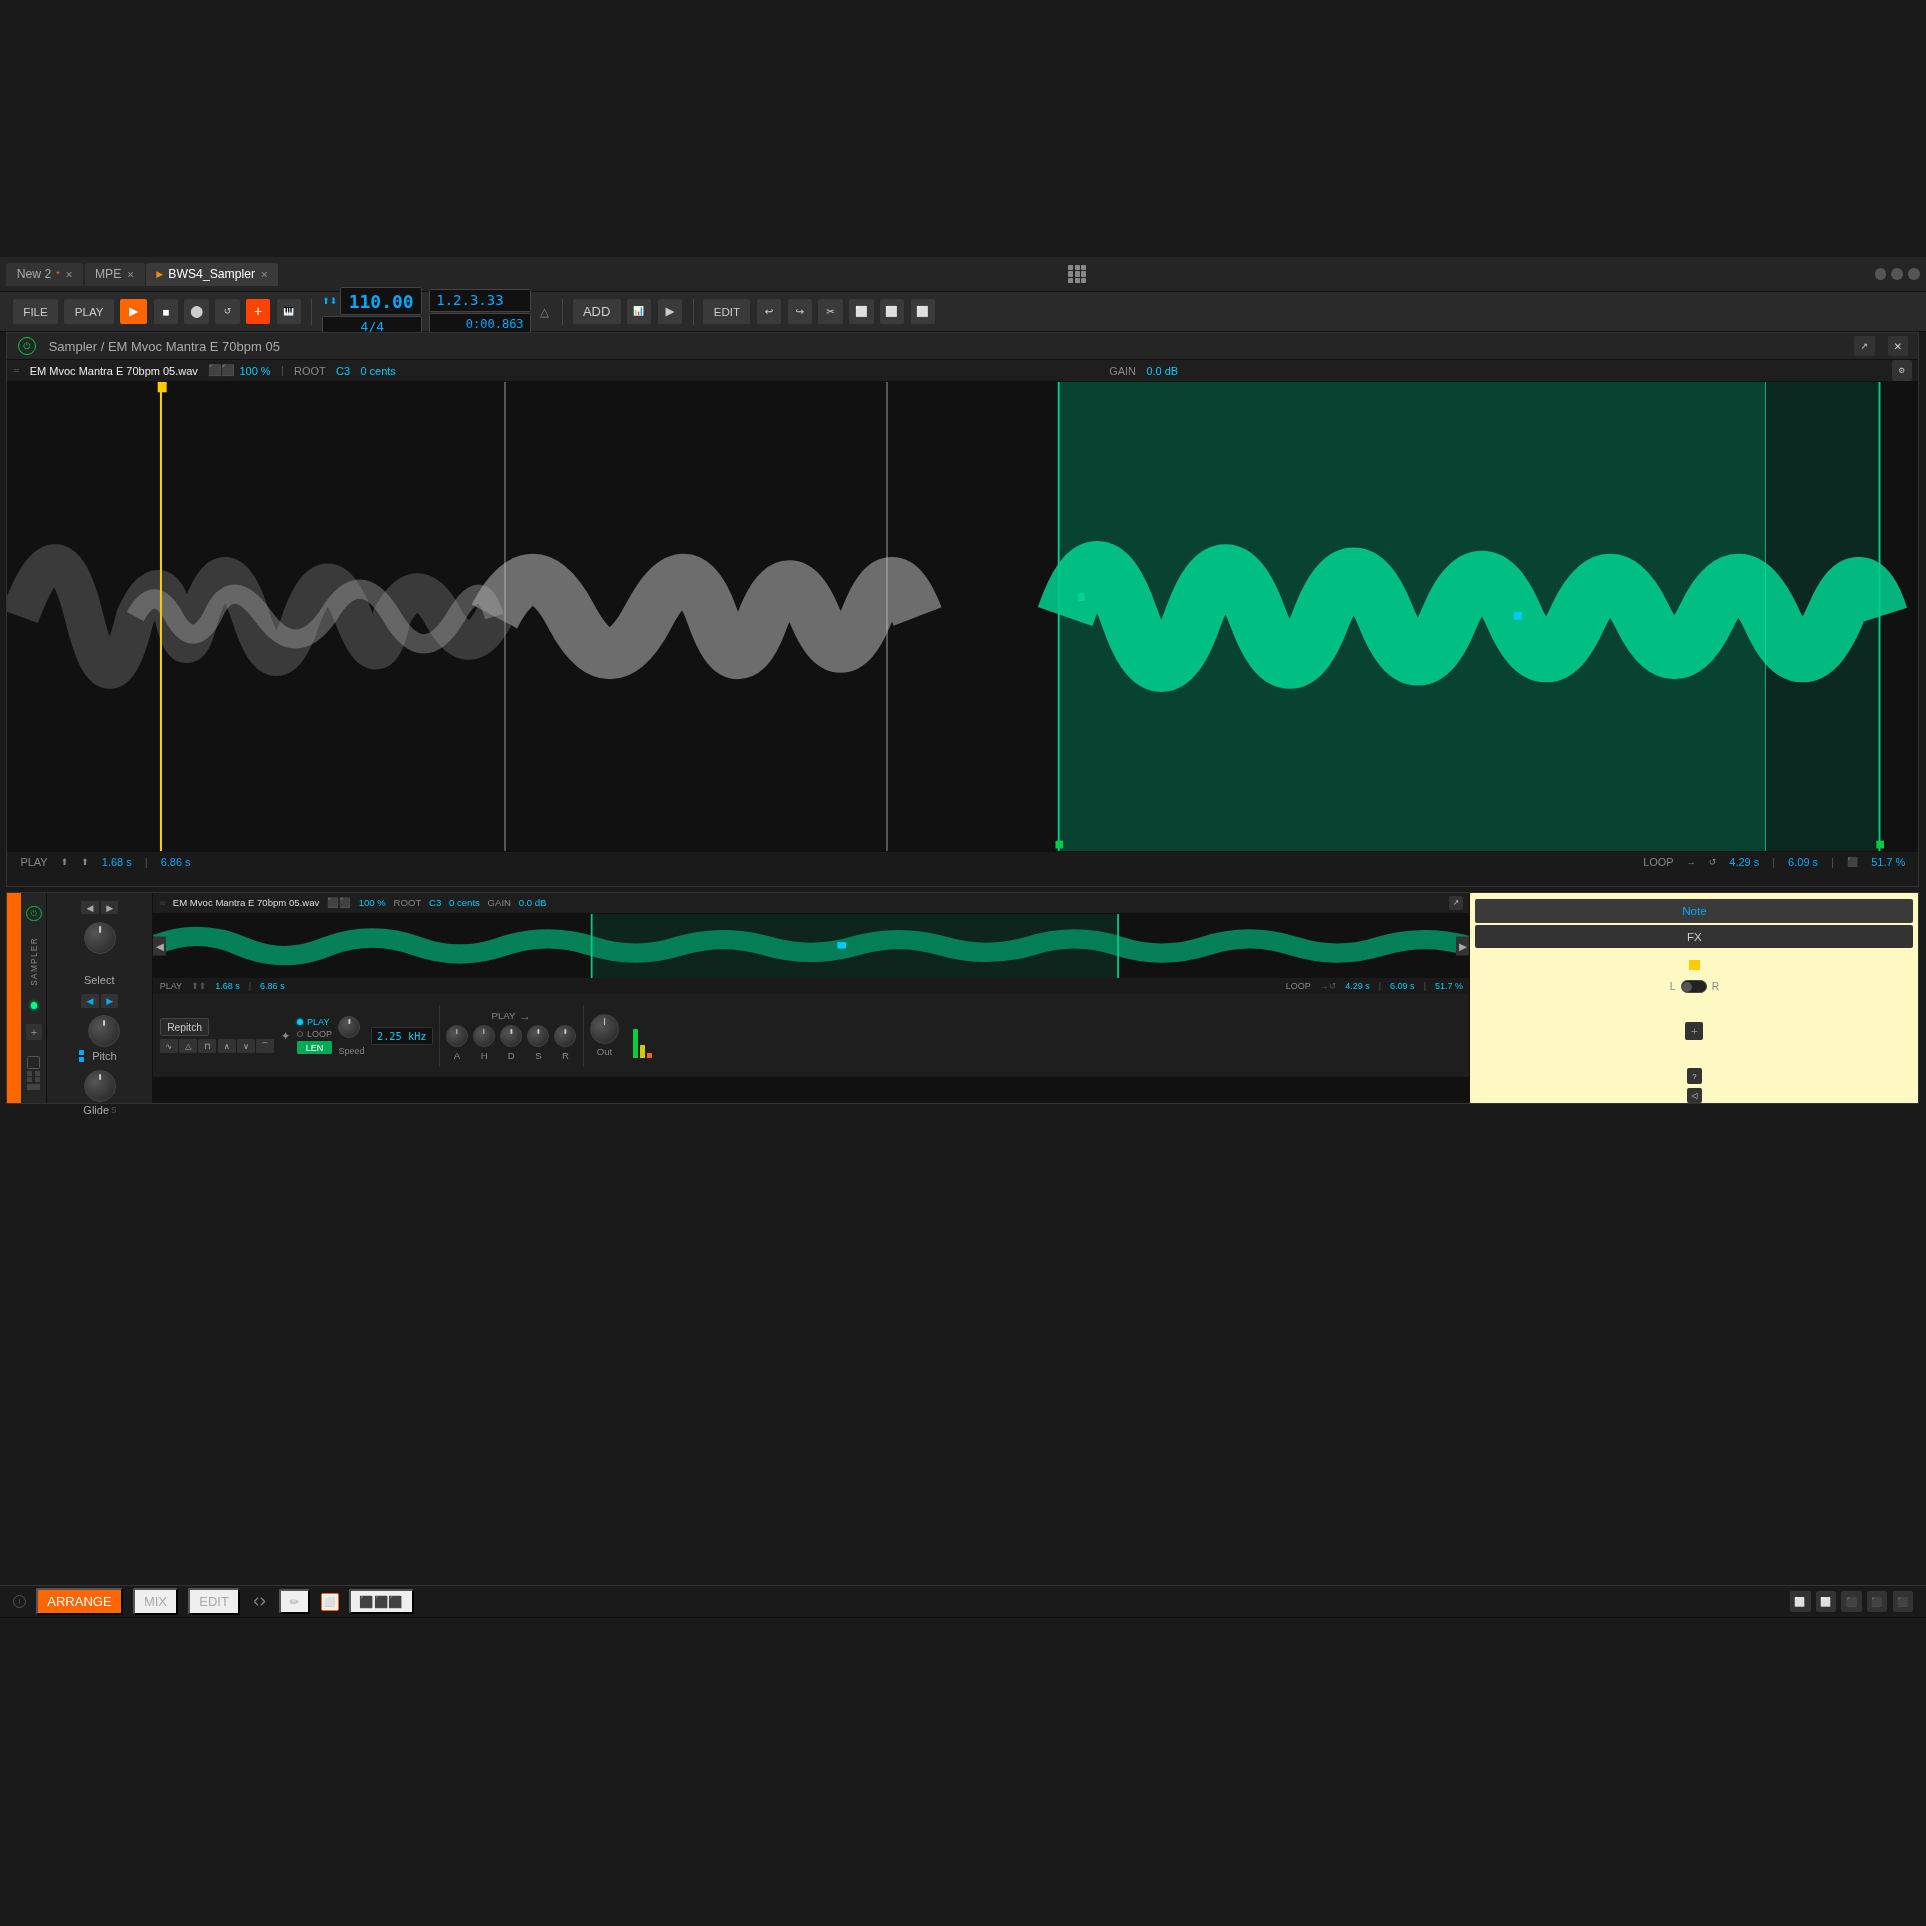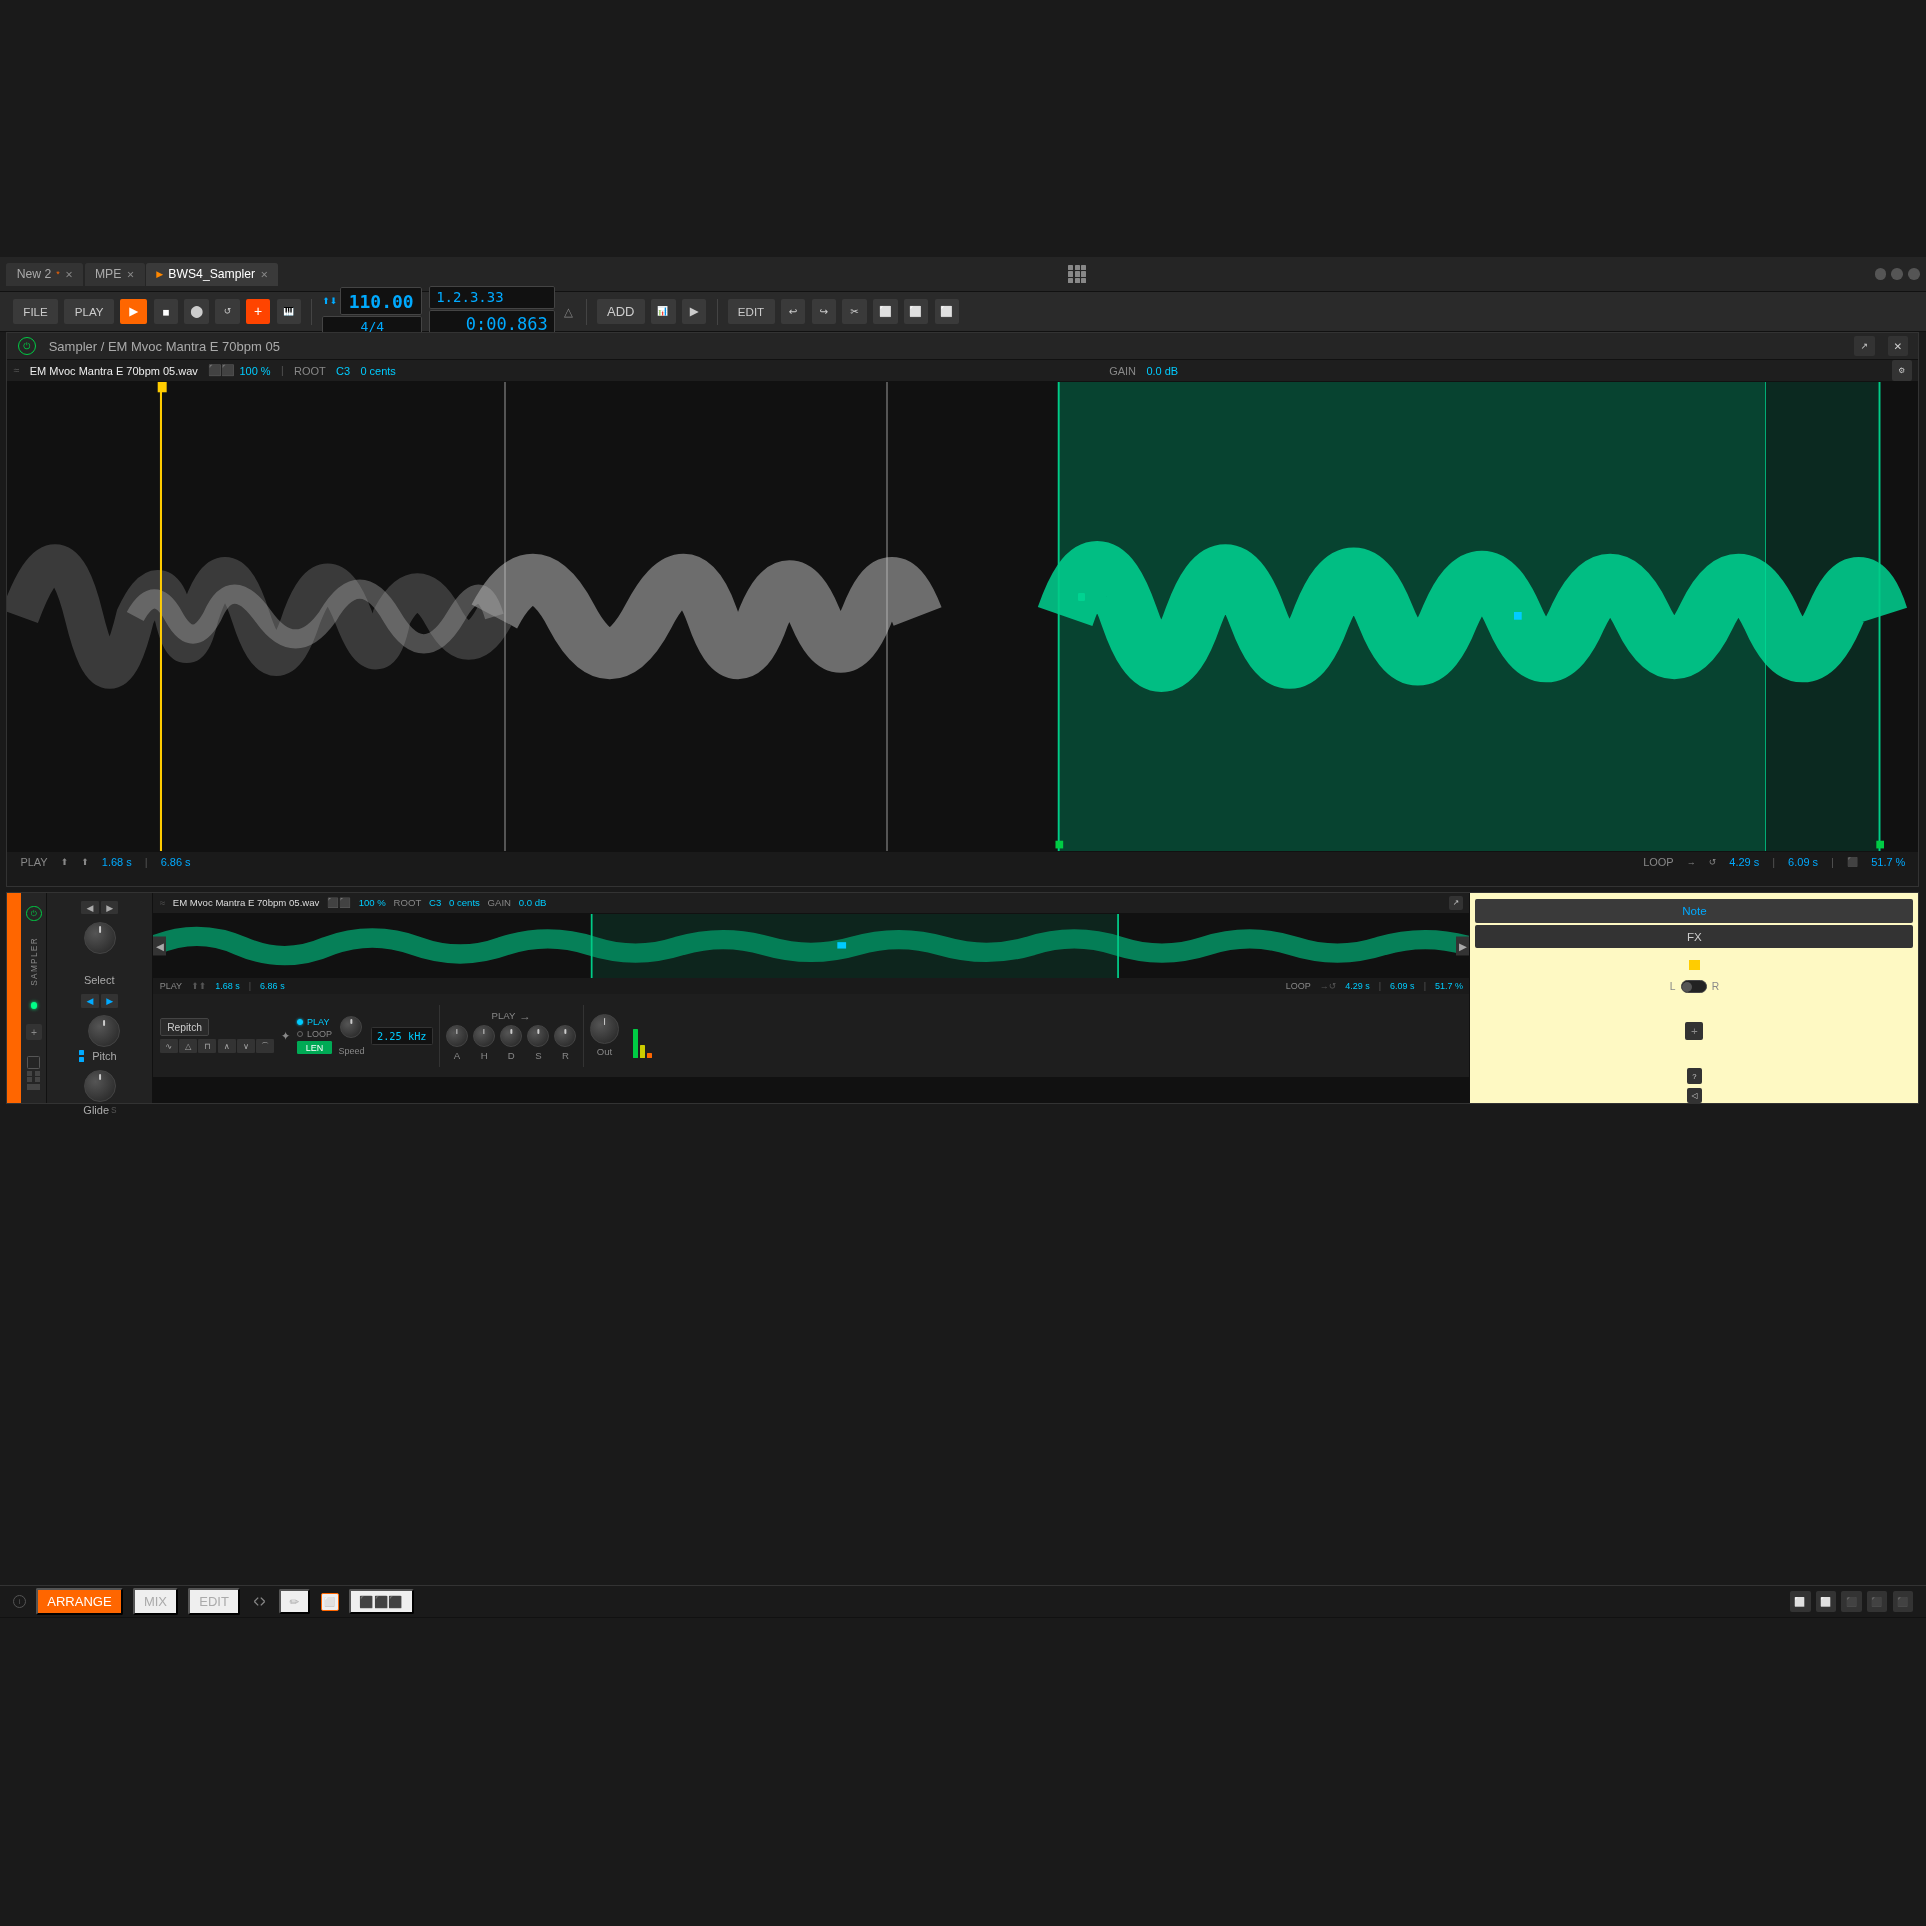--- a/index.html
+++ b/index.html
@@ -601,21 +601,21 @@
   <div style="display:flex;flex-direction:column;gap:1.3px;">
     <div style="display:flex;align-items:center;gap:2.6px;">
       <div style="color:#00aaff;font-size:9px;">⬆⬇</div>
       <div class="bpm-display">110.00</div>
     </div>
     <div class="time-sig">4/4</div>
   </div>
 
   <div style="display:flex;flex-direction:column;gap:1.3px;">
     <div class="pos-display">1.2.3.33</div>
-    <div class="pos-display" style="font-size:17px;padding-left:36px;">0:00.863</div>
+    <div class="pos-display" style="font-size:12px;padding-left:36px;">0:00.863</div>
   </div>
 
   <div style="color:#888;font-size:11.6px;margin:0 2.6px;">△</div>
 
   <div class="toolbar-separator"></div>
 
   <button class="toolbar-btn" style="font-size:13px;">ADD</button>
   <button class="toolbar-btn" style="width:24.4px;font-size:9px;">📊</button>
   <button class="toolbar-btn" style="width:24.4px;">▶</button>
 
@@ -862,21 +862,21 @@
           <div class="radio-dot selected"></div>
           <span style="font-size:9px;color:#00ccff;">PLAY</span>
         </div>
         <div class="mode-item">
           <div class="radio-dot"></div>
           <span style="font-size:9px;">LOOP</span>
         </div>
         <button class="green-btn" style="font-size:9px;">LEN</button>
       </div>
 
-      <div style="display:flex;flex-direction:column;align-items:center;gap:8px;">
+      <div style="display:flex;flex-direction:column;align-items:flex-start;gap:8px;">
         <div class="knob-small"></div>
         <span style="color:#888;font-size:9px;">Speed</span>
       </div>
 
       <div style="display:flex;flex-direction:column;align-items:center;gap:1.9px;">
         <div class="pitch-display">2.25 kHz</div>
       </div>
 
       <div style="width:0.6px;height:80%;background:#333;"></div>
 

